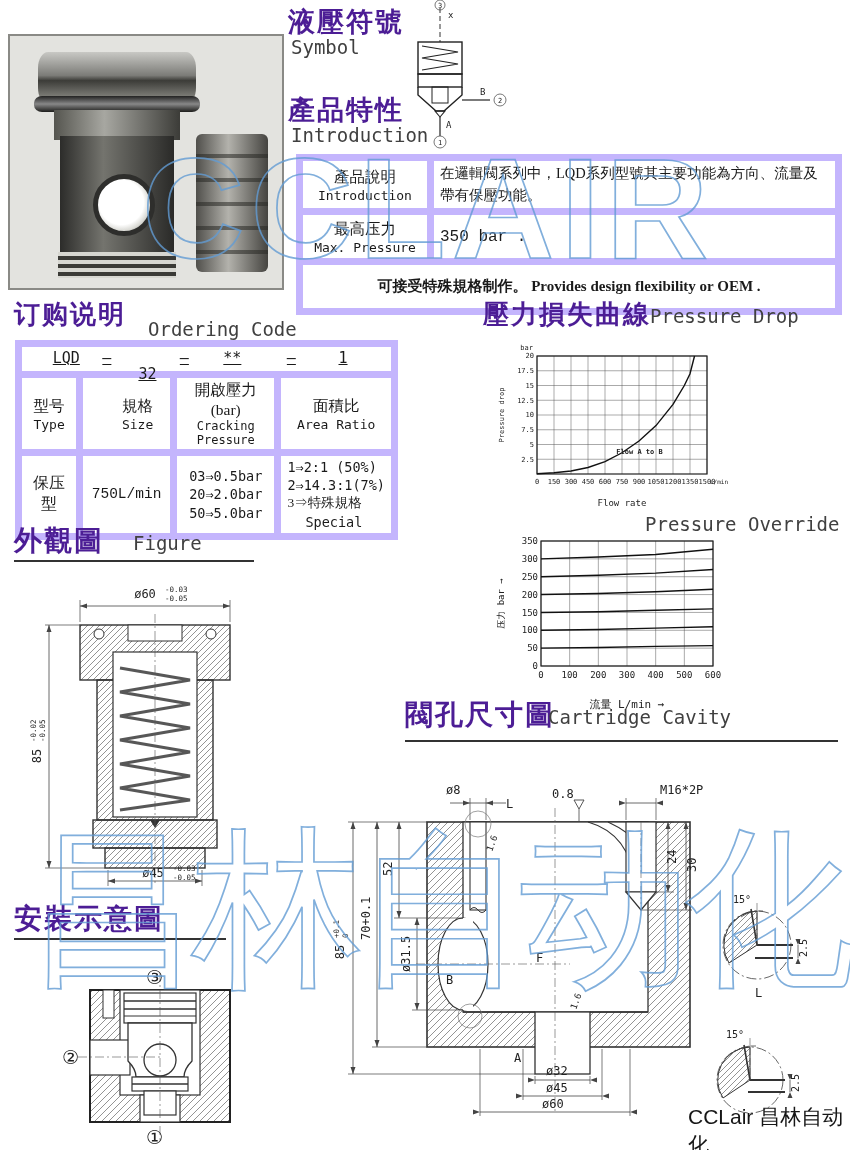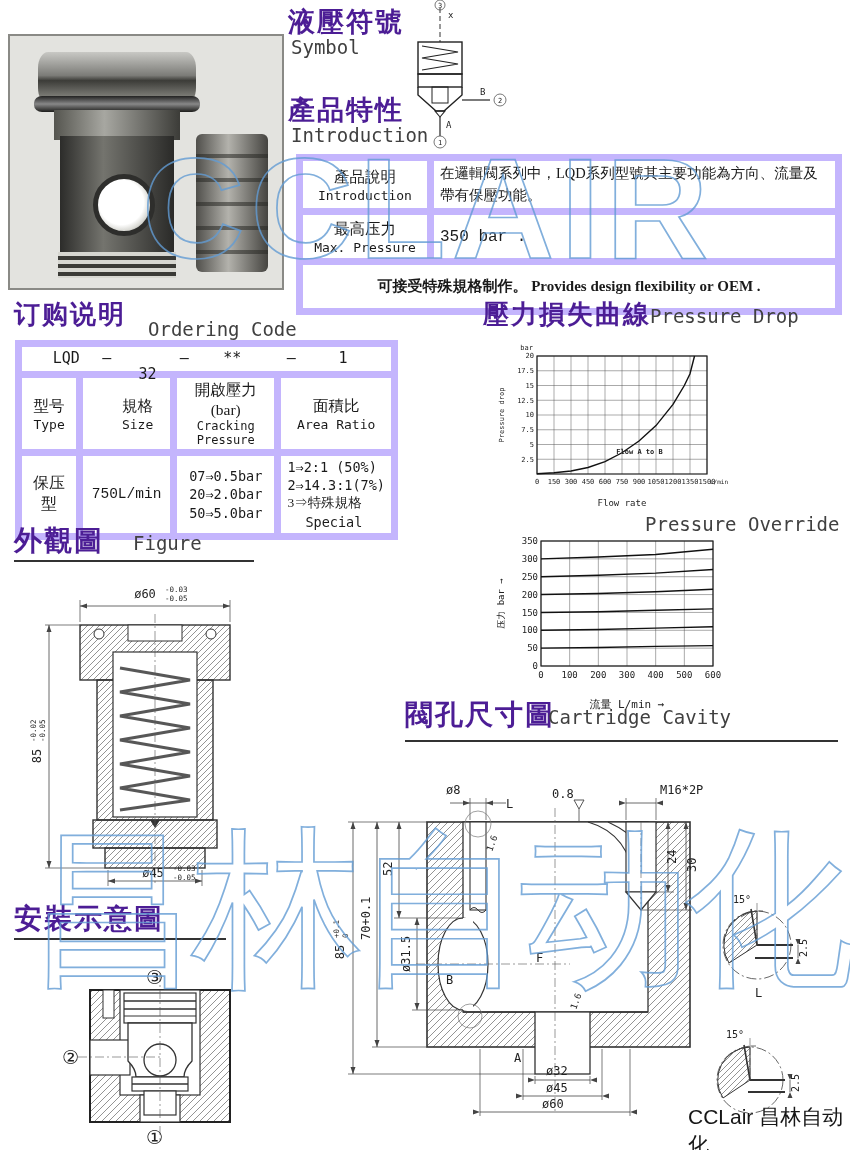--- a/index.html
+++ b/index.html
@@ -35,21 +35,21 @@
   
   table{border-collapse:collapse;}
   .dtable{position:absolute;border:2px solid #444;}
   .dtable td{border:7px solid #c4b5fd;padding:2px 6px;vertical-align:middle;}
   .lblcell{text-align:center;}
   .lbl-zh{font-family:"Liberation Serif",serif;font-size:15.5px;display:block;}
   .lbl-en{font-family:"DejaVu Sans Mono",monospace;font-size:13px;display:block;}
   .val{font-family:Liberation Mono, monospace;font-size:14.5px;margin-top:12px;}
   .zhtext{font-family:"Liberation Serif",serif;font-size:14.5px;line-height:1.45;}
   .codebar{position:relative;height:24px;font-family:"DejaVu Sans Mono",monospace;font-size:15px;}
-  .codebar span{position:absolute;transform:translateX(-50%);top:2px;}
+  .codebar span{position:absolute;transform:translateX(-50%);top:2px;text-decoration:underline;}
   .mono-lines div{font-family:"DejaVu Sans Mono",monospace;font-size:13.5px;line-height:1.35;text-align:left;}
   
   .chart text{font-family:"DejaVu Sans Mono",monospace;fill:#222;}
   
   .draw{position:absolute;}
   .draw text{font-family:"DejaVu Sans Mono",monospace;fill:#222;}
   .dimtxt{font-size:12px;}
   .toltxt{font-size:7.5px;}
   .callout{position:absolute;font-size:19px;color:#222;font-family:"DejaVu Sans",sans-serif;}
   #footer-brand{position:absolute;left:688px;top:1103px;font-size:21px;color:#161616;
@@ -159,21 +159,21 @@
         <span class="lbl-en">Area Ratio</span>
       </td>
     </tr>
     <tr style="height:72px;">
       <td class="lblcell">
         <span class="lbl-zh" style="font-size:16px;">保压型</span>
       </td>
       <td class="lblcell val">750L/min</td>
       <td class="mono-lines" style="text-align:center;">
         <div style="display:inline-block;">
-          <div>07⇒0.5bar</div>
+          <div>03⇒0.5bar</div>
           <div>20⇒2.0bar</div>
           <div>50⇒5.0bar</div>
         </div>
       </td>
       <td class="mono-lines">
         <div>1⇒2:1  (50%)</div>
         <div>2⇒14.3:1(7%)</div>
         <div style="font-family:'Liberation Serif',serif;">3⇒特殊規格</div>
         <div style="padding-left:18px;">Special</div>
       </td>

